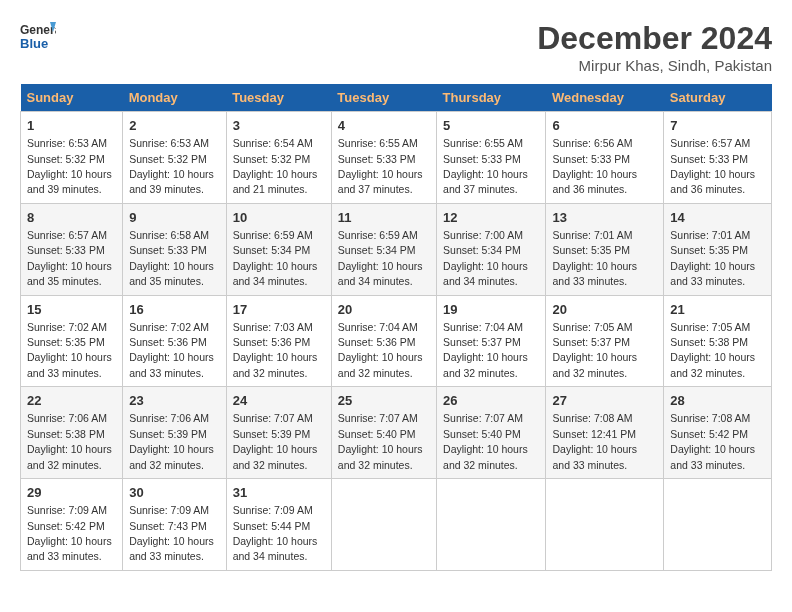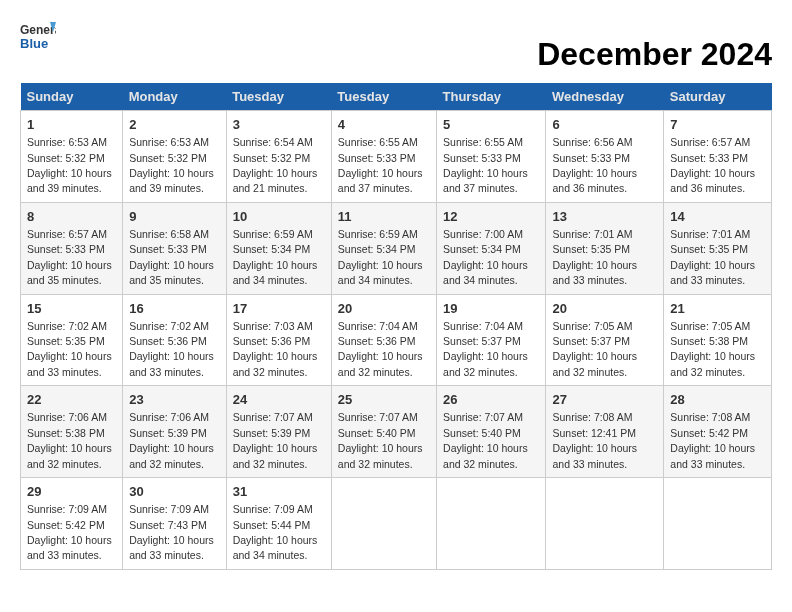--- a/index.html
+++ b/index.html
@@ -18,35 +18,34 @@
     }
     .logo {
       display: flex;
       align-items: center;
       gap: 4px;
     }
     .title-block { text-align: right; }
     .main-title {
       font-size: 32px;
       font-weight: bold;
-      color: #000000;
-      margin-top: 16px;
+      color: #404040;
     }
     .subtitle {
       font-size: 15px;
       color: #555;
     }
     table {
       width: 100%;
       border-collapse: collapse;
       font-size: 11px;
     }
     thead tr th {
       background-color: #1a5fa8;
-      color: #e5e5e5;
+      color: #fdba74;
       text-align: left;
       padding: 6px 6px;
       font-size: 13px;
       font-weight: bold;
     }
     tbody tr td {
       vertical-align: top;
       padding: 5px 6px;
       border: 1px solid #ccc;
       color: #333;
@@ -71,20 +70,21 @@
 <div class="header">
   <div class="logo">
   <svg width="36" height="36" viewBox="0 0 36 36">
     <text x="0" y="14" font-size="12" font-weight="bold" font-family="Arial" fill="#333">General</text>
     <text x="0" y="28" font-size="13" font-weight="bold" font-family="Arial" fill="#1a5fa8">Blue</text>
     <polygon points="30,2 36,2 33,12" fill="#4a9bd4"></polygon>
   </svg>
 </div>
   <div class="title-block">
     <div class="main-title">December 2024</div>
+    <div class="subtitle">Mirpur Khas, Sindh, Pakistan</div>
   </div>
 </div>
 
 <table>
   <thead>
     <tr>
     <th>Sunday</th>
         <th>Monday</th>
         <th>Tuesday</th>
         <th>Tuesday</th>

